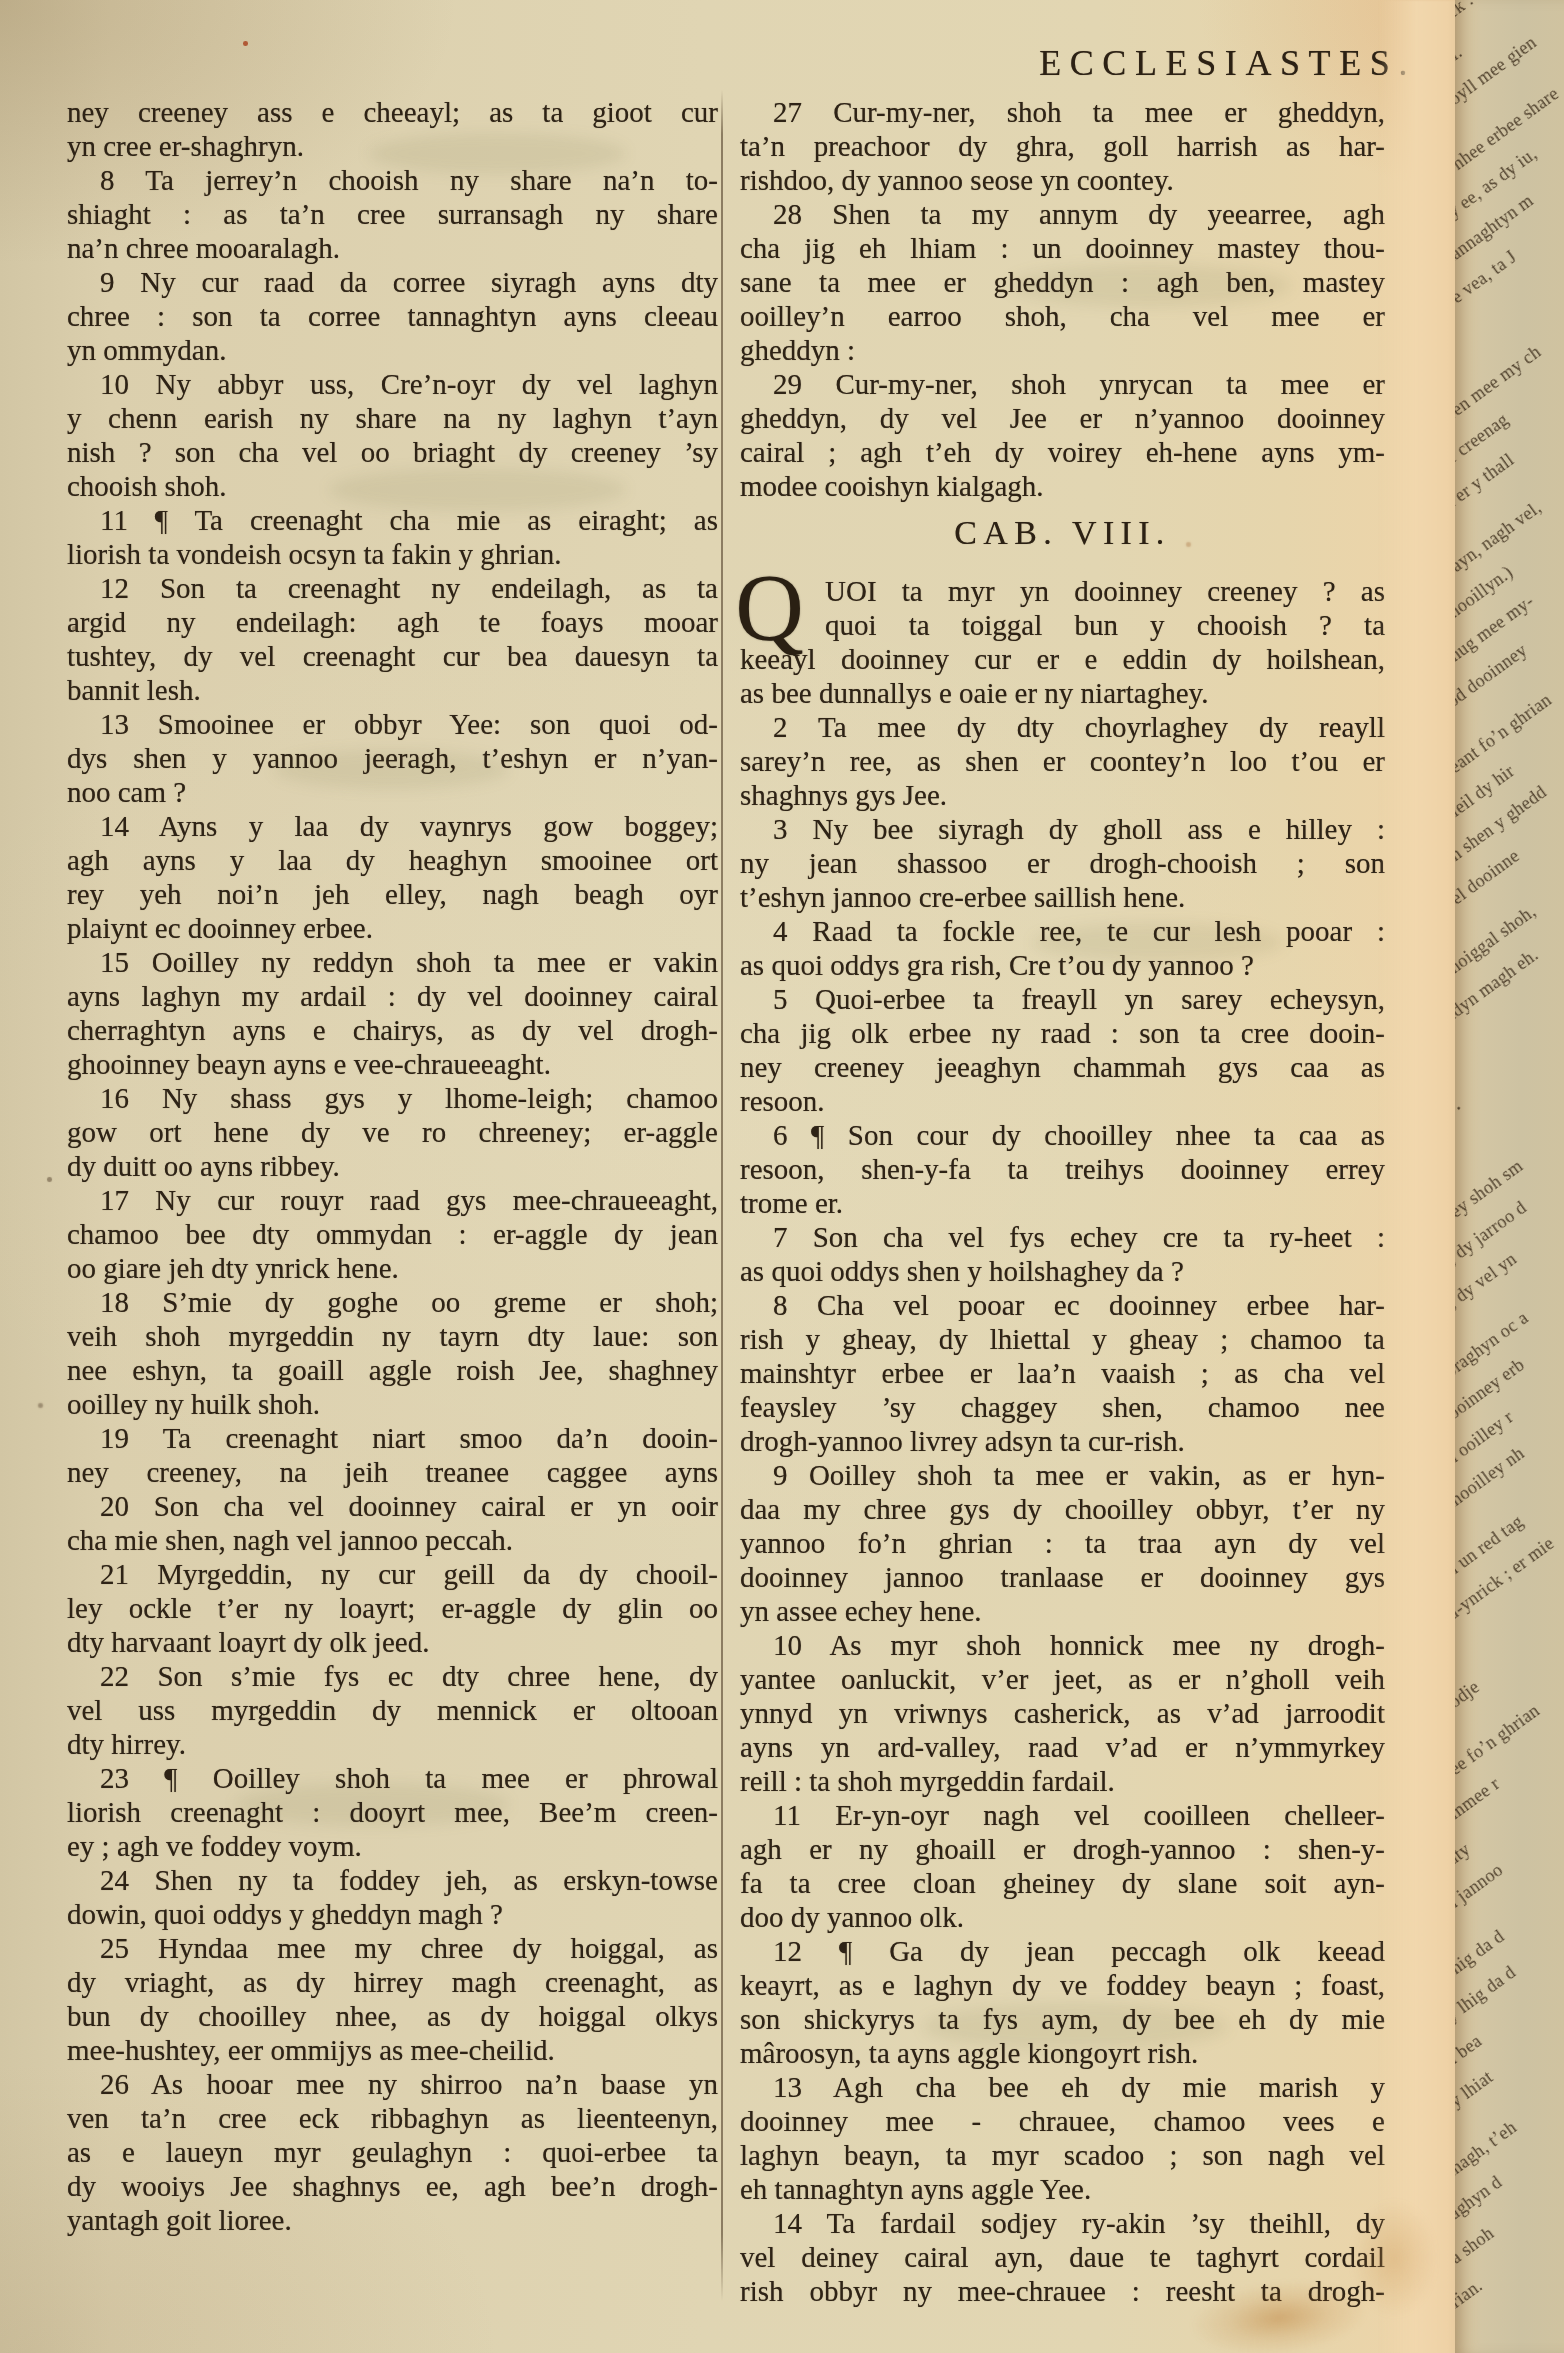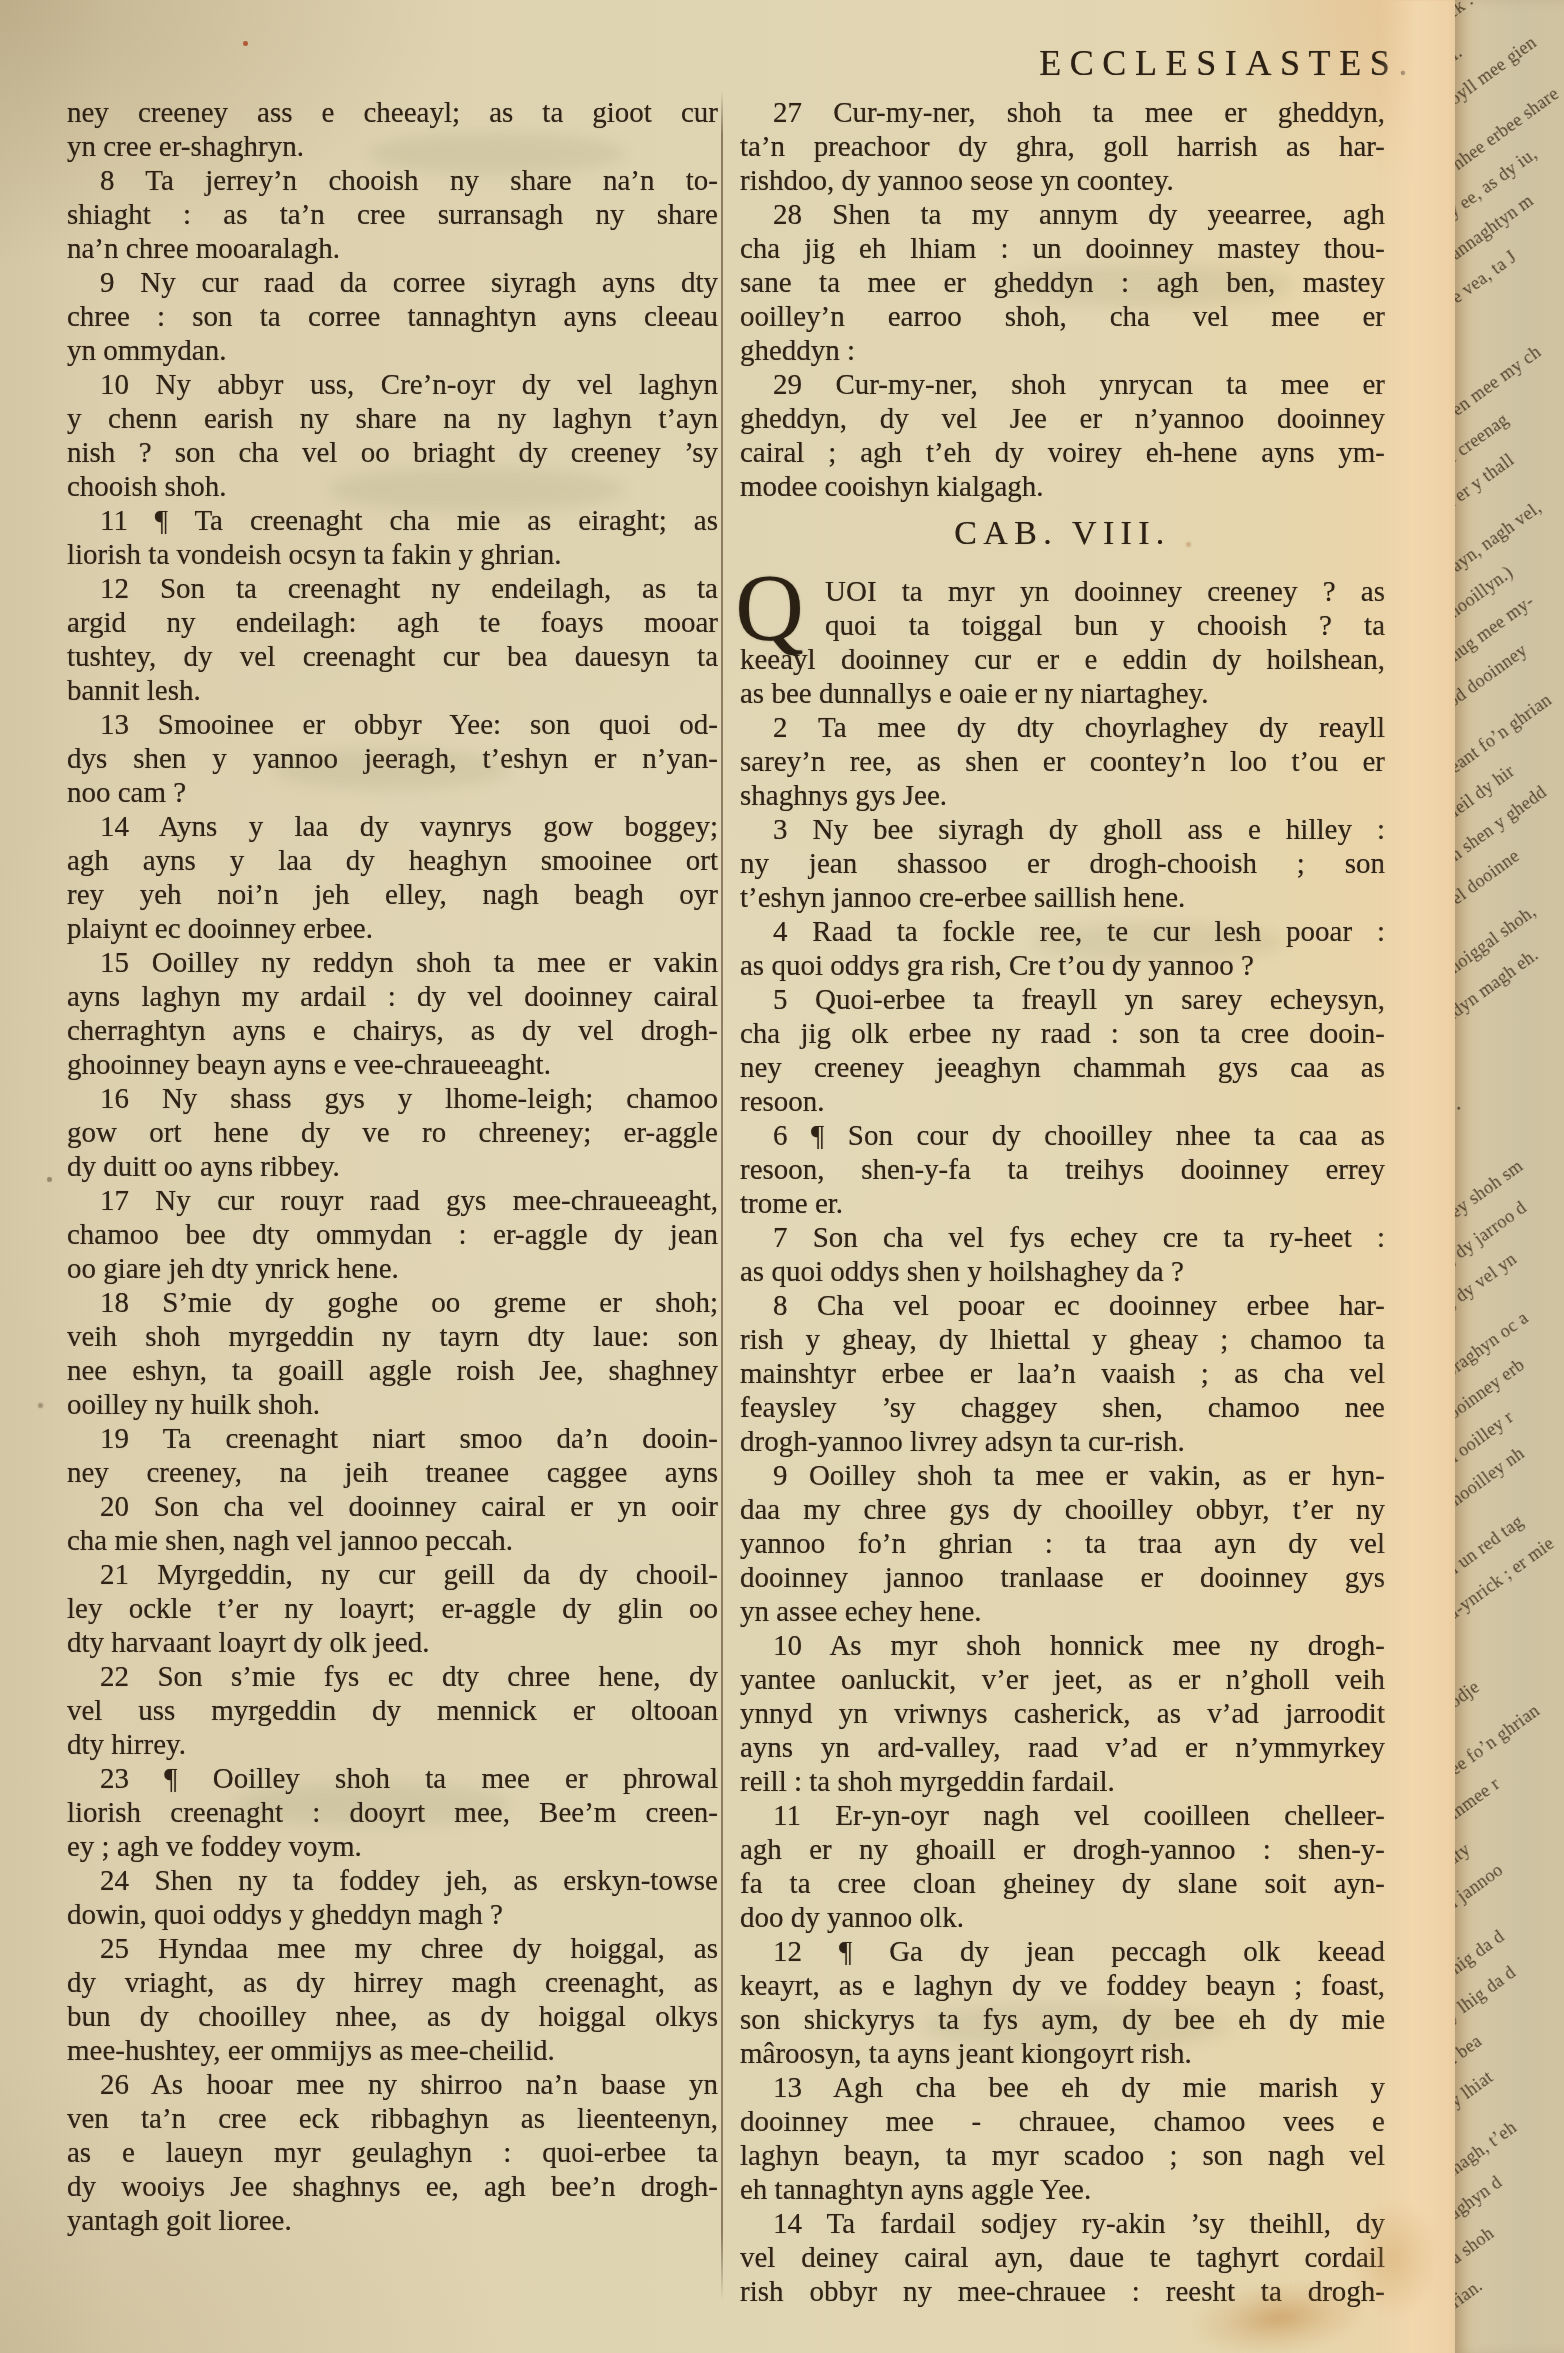--- a/index.html
+++ b/index.html
@@ -211,21 +211,21 @@
         <div class="ln">ynnyd yn vriwnys casherick, as v’ad jarroodit</div>
         <div class="ln">ayns yn ard-valley, raad v’ad er n’ymmyrkey</div>
         <div class="ln end">reill : ta shoh myrgeddin fardail.</div>
         <div class="ln ind">11 Er-yn-oyr nagh vel cooilleen chelleer-</div>
         <div class="ln">agh er ny ghoaill er drogh-yannoo : shen-y-</div>
         <div class="ln">fa ta cree cloan gheiney dy slane soit ayn-</div>
         <div class="ln end">doo dy yannoo olk.</div>
         <div class="ln ind">12 ¶ Ga dy jean peccagh olk keead</div>
         <div class="ln">keayrt, as e laghyn dy ve foddey beayn ; foast,</div>
         <div class="ln">son shickyrys ta fys aym, dy bee eh dy mie</div>
-        <div class="ln end">mâroosyn, ta ayns jeant kiongoyrt rish.</div>
+        <div class="ln end">mâroosyn, ta ayns aggle kiongoyrt rish.</div>
         <div class="ln ind">13 Agh cha bee eh dy mie marish y</div>
         <div class="ln">dooinney mee - chrauee, chamoo vees e</div>
         <div class="ln">laghyn beayn, ta myr scadoo ; son nagh vel</div>
         <div class="ln end">eh tannaghtyn ayns aggle Yee.</div>
         <div class="ln ind">14 Ta fardail sodjey ry-akin ’sy theihll, dy</div>
         <div class="ln">vel deiney cairal ayn, daue te taghyrt cordail</div>
         <div class="ln">rish obbyr ny mee-chrauee :  reesht ta drogh-</div>
       </div>
     <div class="dropQ">Q</div>
   </div>

